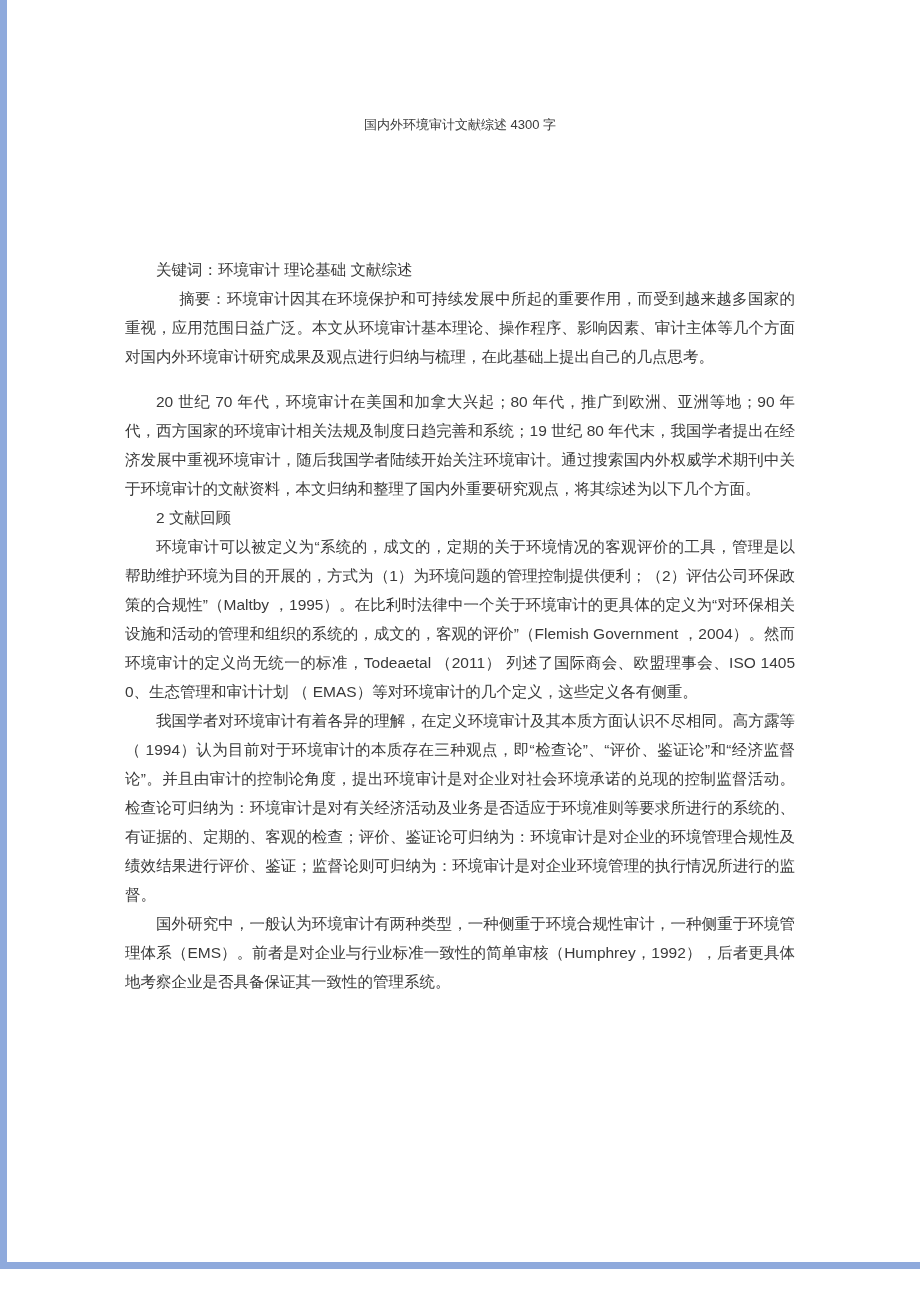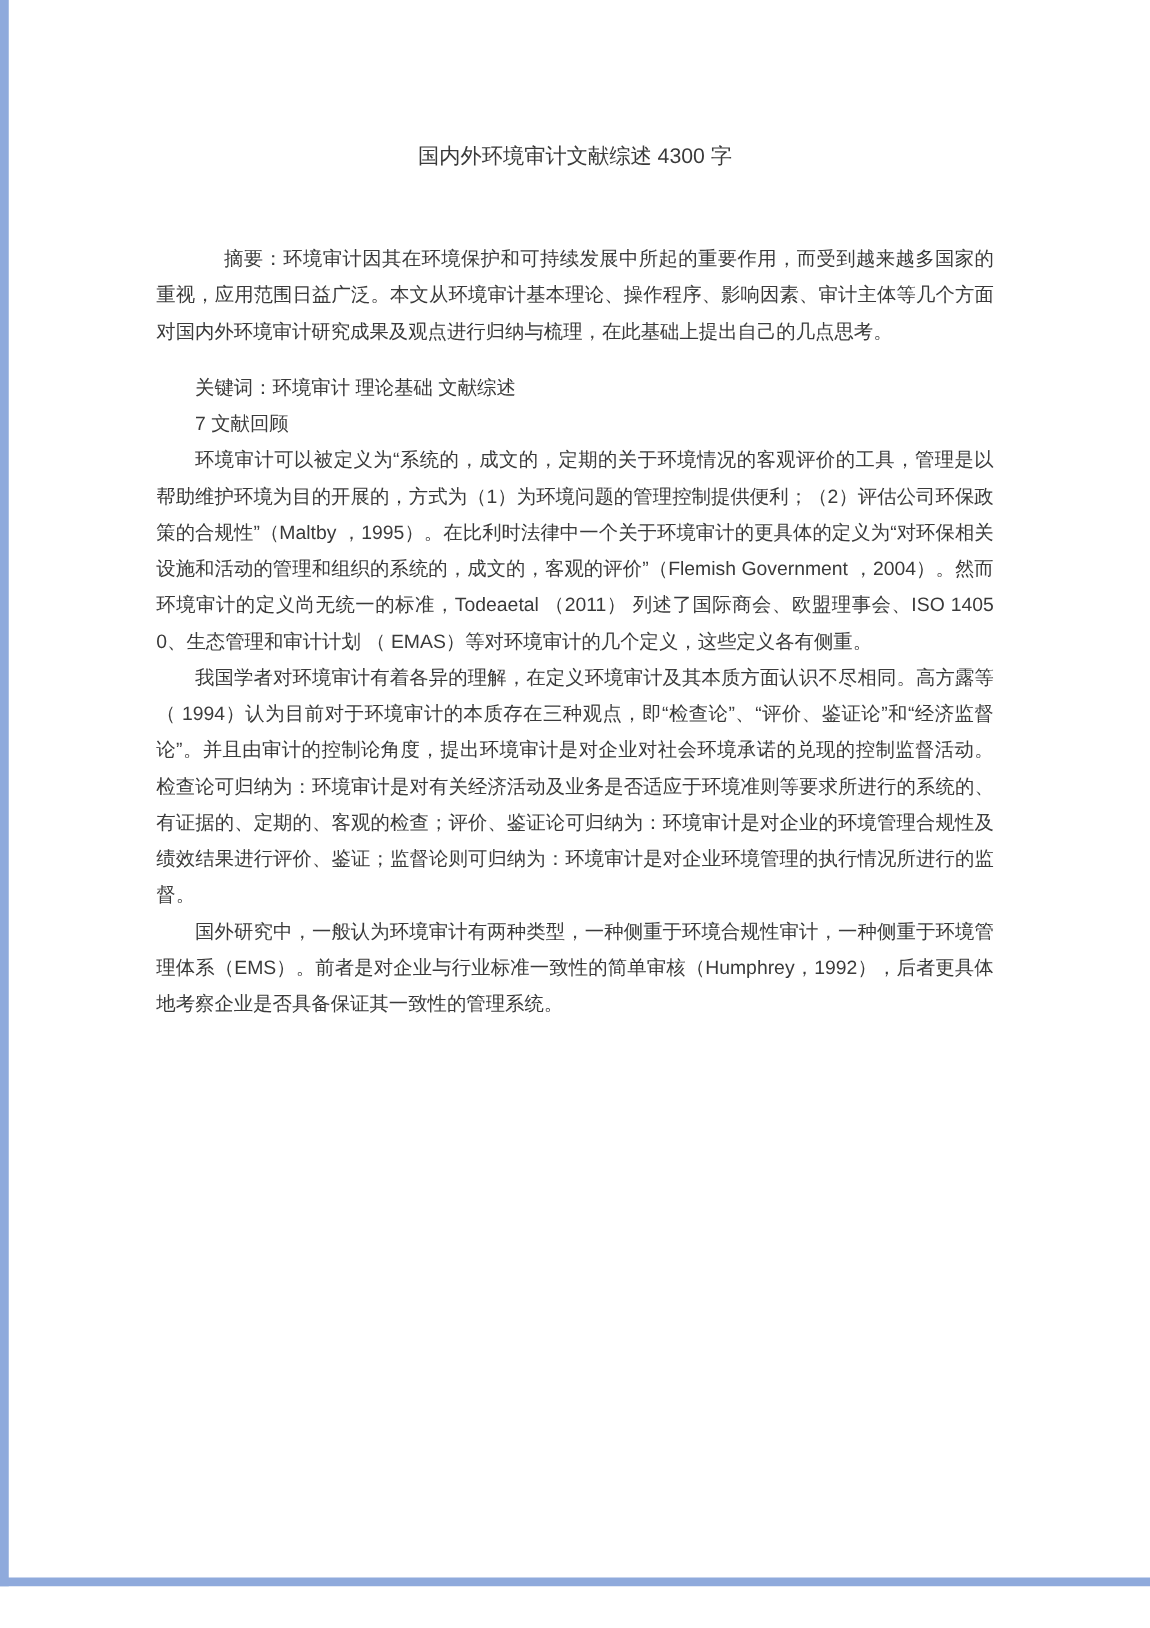--- a/index.html
+++ b/index.html
@@ -34,45 +34,46 @@
     position: absolute;
     left: 125px;
     top: 110px;
     width: 670px;
     color: #3a3a3a;
     font-size: 15.5px;
     line-height: 29px;
   }
   .doc-title {
     text-align: center;
-    font-size: 17px;
+    font-size: 13px;
     font-weight: normal;
     color: #3a3a3a;
-    margin-bottom: 54px;
+    margin-bottom: 116px;
   }
   p.para {
     text-align: justify;
     text-justify: inter-ideograph;
     word-break: break-all;
   }
   p.indent-2 { text-indent: 2em; }
   p.indent-35 { text-indent: 3.5em; }
   p.gap-after { margin-bottom: 16px; }
 </style>
 </head>
 <body>
 
 <div class="page">
   <div class="edge-left" style="background: rgb(143, 170, 220);"></div>
   <div class="edge-bottom" style="background: rgb(143, 170, 220);"></div>
 
   <div class="content">
     <h1 class="doc-title">国内外环境审计文献综述 4300 字</h1>
     <div id="paragraphs">
+        <p class="para indent-2">关键词：环境审计 理论基础 文献综述</p>
         <p class="para indent-35 gap-after">摘要：环境审计因其在环境保护和可持续发展中所起的重要作用，而受到越来越多国家的重视，应用范围日益广泛。本文从环境审计基本理论、操作程序、影响因素、审计主体等几个方面对国内外环境审计研究成果及观点进行归纳与梳理，在此基础上提出自己的几点思考。</p>
-        <p class="para indent-2">关键词：环境审计 理论基础 文献综述</p>
-        <p class="para indent-2">7 文献回顾</p>
+        <p class="para indent-2">20 世纪 70 年代，环境审计在美国和加拿大兴起；80 年代，推广到欧洲、亚洲等地；90 年代，西方国家的环境审计相关法规及制度日趋完善和系统；19 世纪 80 年代末，我国学者提出在经济发展中重视环境审计，随后我国学者陆续开始关注环境审计。通过搜索国内外权威学术期刊中关于环境审计的文献资料，本文归纳和整理了国内外重要研究观点，将其综述为以下几个方面。</p>
+        <p class="para indent-2">2 文献回顾</p>
         <p class="para indent-2">环境审计可以被定义为“系统的，成文的，定期的关于环境情况的客观评价的工具，管理是以帮助维护环境为目的开展的，方式为（1）为环境问题的管理控制提供便利；（2）评估公司环保政策的合规性”（Maltby ，1995）。在比利时法律中一个关于环境审计的更具体的定义为“对环保相关设施和活动的管理和组织的系统的，成文的，客观的评价”（Flemish Government ，2004）。然而环境审计的定义尚无统一的标准，Todeaetal （2011） 列述了国际商会、欧盟理事会、ISO 14050、生态管理和审计计划 （ EMAS）等对环境审计的几个定义，这些定义各有侧重。</p>
         <p class="para indent-2">我国学者对环境审计有着各异的理解，在定义环境审计及其本质方面认识不尽相同。高方露等（ 1994）认为目前对于环境审计的本质存在三种观点，即“检查论”、“评价、鉴证论”和“经济监督论”。并且由审计的控制论角度，提出环境审计是对企业对社会环境承诺的兑现的控制监督活动。检查论可归纳为：环境审计是对有关经济活动及业务是否适应于环境准则等要求所进行的系统的、有证据的、定期的、客观的检查；评价、鉴证论可归纳为：环境审计是对企业的环境管理合规性及绩效结果进行评价、鉴证；监督论则可归纳为：环境审计是对企业环境管理的执行情况所进行的监督。</p>
         <p class="para indent-2">国外研究中，一般认为环境审计有两种类型，一种侧重于环境合规性审计，一种侧重于环境管理体系（EMS）。前者是对企业与行业标准一致性的简单审核（Humphrey，1992），后者更具体地考察企业是否具备保证其一致性的管理系统。</p>
       </div>
   </div>
 </div>
 
 </body></html>

